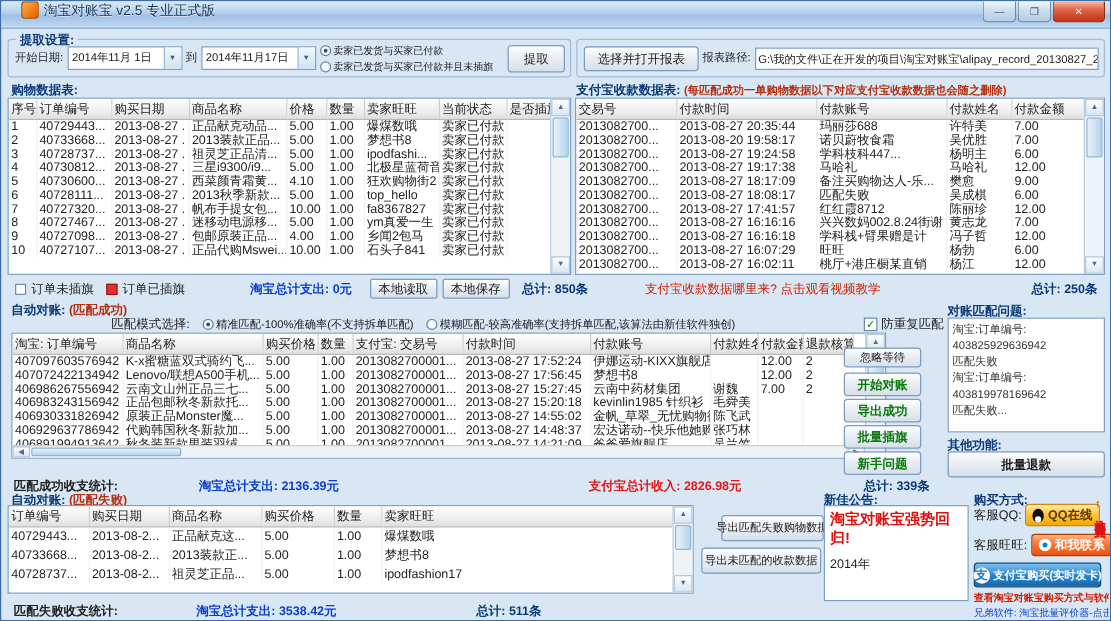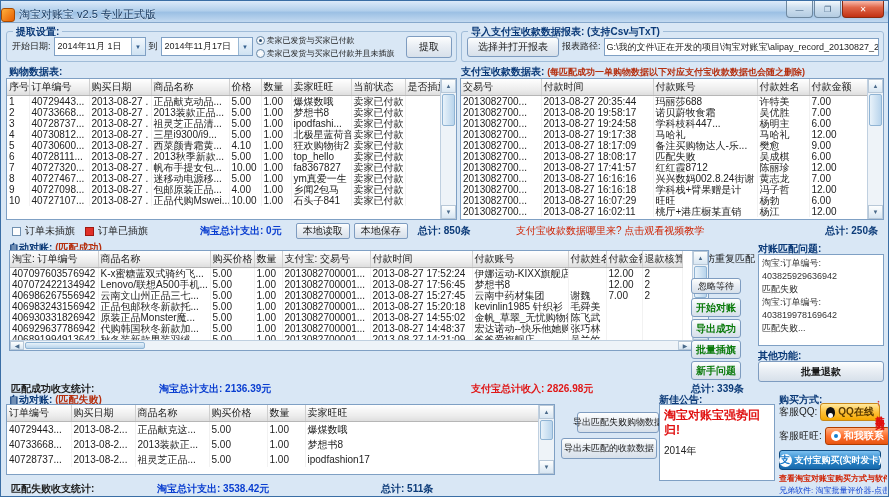--- a/index.html
+++ b/index.html
@@ -1,20 +1,20 @@
 <!DOCTYPE html>
 <html><head>
 <meta charset="utf-8">
 <style>
   *{margin:0;padding:0;box-sizing:border-box}
   body{background:#fff;font-family:"Liberation Sans","DejaVu Sans",sans-serif}
   #window{position:relative;width:889px;height:497px;background:#d9e7f5;border:1px solid #3a6ea5;font-size:11px;color:#1a1a1a;overflow:hidden}
   .abs{position:absolute}
   
-  .titlebar{position:absolute;left:0;top:0;right:0;height:22px;background:linear-gradient(180deg,#dceafa,#b3d0ec 45%,#9cc0e4 55%,#c2d9f0);border-bottom:1px solid #86a8cc;display:flex;align-items:flex-end;gap:4px;padding:0 0}
+  .titlebar{position:absolute;left:0;top:0;right:0;height:22px;background:linear-gradient(180deg,#dceafa,#b3d0ec 45%,#9cc0e4 55%,#c2d9f0);border-bottom:1px solid #86a8cc;display:flex;align-items:flex-start;gap:4px;padding:0 16px}
   .title-icon{width:14px;height:14px;border-radius:3px;background:linear-gradient(135deg,#ffb03c,#e65c00);border:1px solid #a84a00;flex:0 0 auto}
   .title-text{font-size:11px;color:#15365c;text-shadow:0 1px 0 rgba(255,255,255,.6)}
   .caption{position:absolute;right:4px;top:0;display:flex}
   .cap{width:27px;height:17px;border:1px solid #6e88a0;border-top:none;border-radius:0 0 4px 4px;background:linear-gradient(#f4f9fd,#cfe0ef 40%,#b4cce2);color:#3a5a7a;font-size:8px;display:flex;align-items:center;justify-content:center;margin-left:1px}
   .cap.close{width:42px;background:linear-gradient(#f8bcae,#e0674a 40%,#c23214);color:#fff;border-color:#8a2a10}
   
   .groupbox{position:absolute;border:1px solid #a0bcd8;border-radius:3px}
   .gb-legend{position:absolute;top:-7px;left:6px;padding:0 3px;background:#d9e7f5;color:#0b3a78;font-size:10px;font-weight:bold;white-space:nowrap}
   .gb-extract{left:5px;top:30px;width:451px;height:31px}
   .gb-import{left:460px;top:30px;width:423px;height:31px}
@@ -75,21 +75,21 @@
   .legend-sq.fl{background:#e03028;border-color:#a01810}
   .stat-blue{color:#0a3ed0;font-weight:bold;font-size:10px;white-space:nowrap}
   .stat-red{color:#e01818;font-weight:bold;font-size:10px;white-space:nowrap}
   .count{color:#0b3a78;font-weight:bold;font-size:10px;white-space:nowrap}
   .red-link{color:#cf2200;font-size:10px;font-weight:normal;white-space:nowrap;cursor:default}
   .stat-lbl{font-weight:bold;font-size:10px;color:#222;white-space:nowrap}
   
   .mode-row{position:absolute;left:88px;top:251px;display:flex;align-items:center;gap:10px}
   .mode-lbl{font-size:10px;white-space:nowrap}
   .chk-row{position:absolute;left:690px;top:251px;display:flex;align-items:center;gap:3px;font-size:10px;white-space:nowrap}
-  .side-btn{position:absolute;left:690px;width:50px;height:19px}
+  .side-btn{position:absolute;left:674px;width:62px;height:19px}
   
   .issues-box{position:absolute;left:757px;top:253px;width:126px;height:92px;background:#fff;border:1px solid #7fa0c4;font-size:9px;line-height:13px;padding:2px 3px;color:#333;overflow:hidden}
   
   .ann-box{position:absolute;left:658px;top:403px;width:116px;height:77px;background:#fff;border:1px solid #7fa0c4;padding:3px 4px;overflow:hidden}
   .ann-1{color:#e01010;font-weight:bold;font-size:12px;line-height:15px}
   .ann-2{font-size:10px;margin-top:6px;color:#222}
   
   .p-row{position:absolute;display:flex;align-items:center;gap:3px}
   .qq-btn{display:inline-flex;align-items:center;gap:3px;height:18px;padding:0 5px;background:linear-gradient(#ffe9a0,#ffc23a 50%,#f5a800);border:1px solid #c8881a;border-radius:3px;font-size:10px;font-weight:bold;color:#5a3a00;white-space:nowrap}
   .qq-ic{width:9px;height:11px;background:#111;border-radius:50% 50% 45% 45%;position:relative}
@@ -138,21 +138,20 @@
         <span class="radio-row">
           <span class="rdot"></span>
           <span>卖家已发货与买家已付款并且未插旗</span>
         </span>
       </div>
       <button class="btn btn-extract">提取</button>
     </div>
   </div>
 
   <div class="groupbox gb-import">
-    <span class="gb-legend">导入支付宝收款数据报表: (支持Csv与TxT)</span>
     <div class="gb-row">
       <button class="btn btn-open">选择并打开报表</button>
       <span class="lbl">报表路径:</span>
       <div class="path-field">G:\我的文件\正在开发的项目\淘宝对账宝\alipay_record_20130827_2035_1.</div>
     </div>
   </div>
 
   <div class="sec-lbl" style="left:8px;top:64px">购物数据表:</div>
   <div class="tblw" style="left:5px;top:77px;width:451px;height:142px">
     <div class="tbl-inner">
@@ -422,21 +421,21 @@
     <span class="radio-row md">
       <span class="rdot"></span>
       <span>模糊匹配-较高准确率(支持拆单匹配,该算法由新佳软件独创)</span>
     </span>
   </div>
   <span class="chk-row">
     <span class="chkbox">✓</span>
     <span>防重复匹配</span>
   </span>
 
-  <div class="tblw hs" style="left:8px;top:249px;width:700px;height:101px">
+  <div class="tblw hs" style="left:8px;top:265px;width:700px;height:101px">
     <div class="tbl-inner">
       <table class="t-suc">
           <thead>
             <tr>
               <th>淘宝: 订单编号</th>
               <th>商品名称</th>
               <th>购买价格</th>
               <th>数量</th>
               <th>支付宝: 交易号</th>
               <th>付款时间</th>

